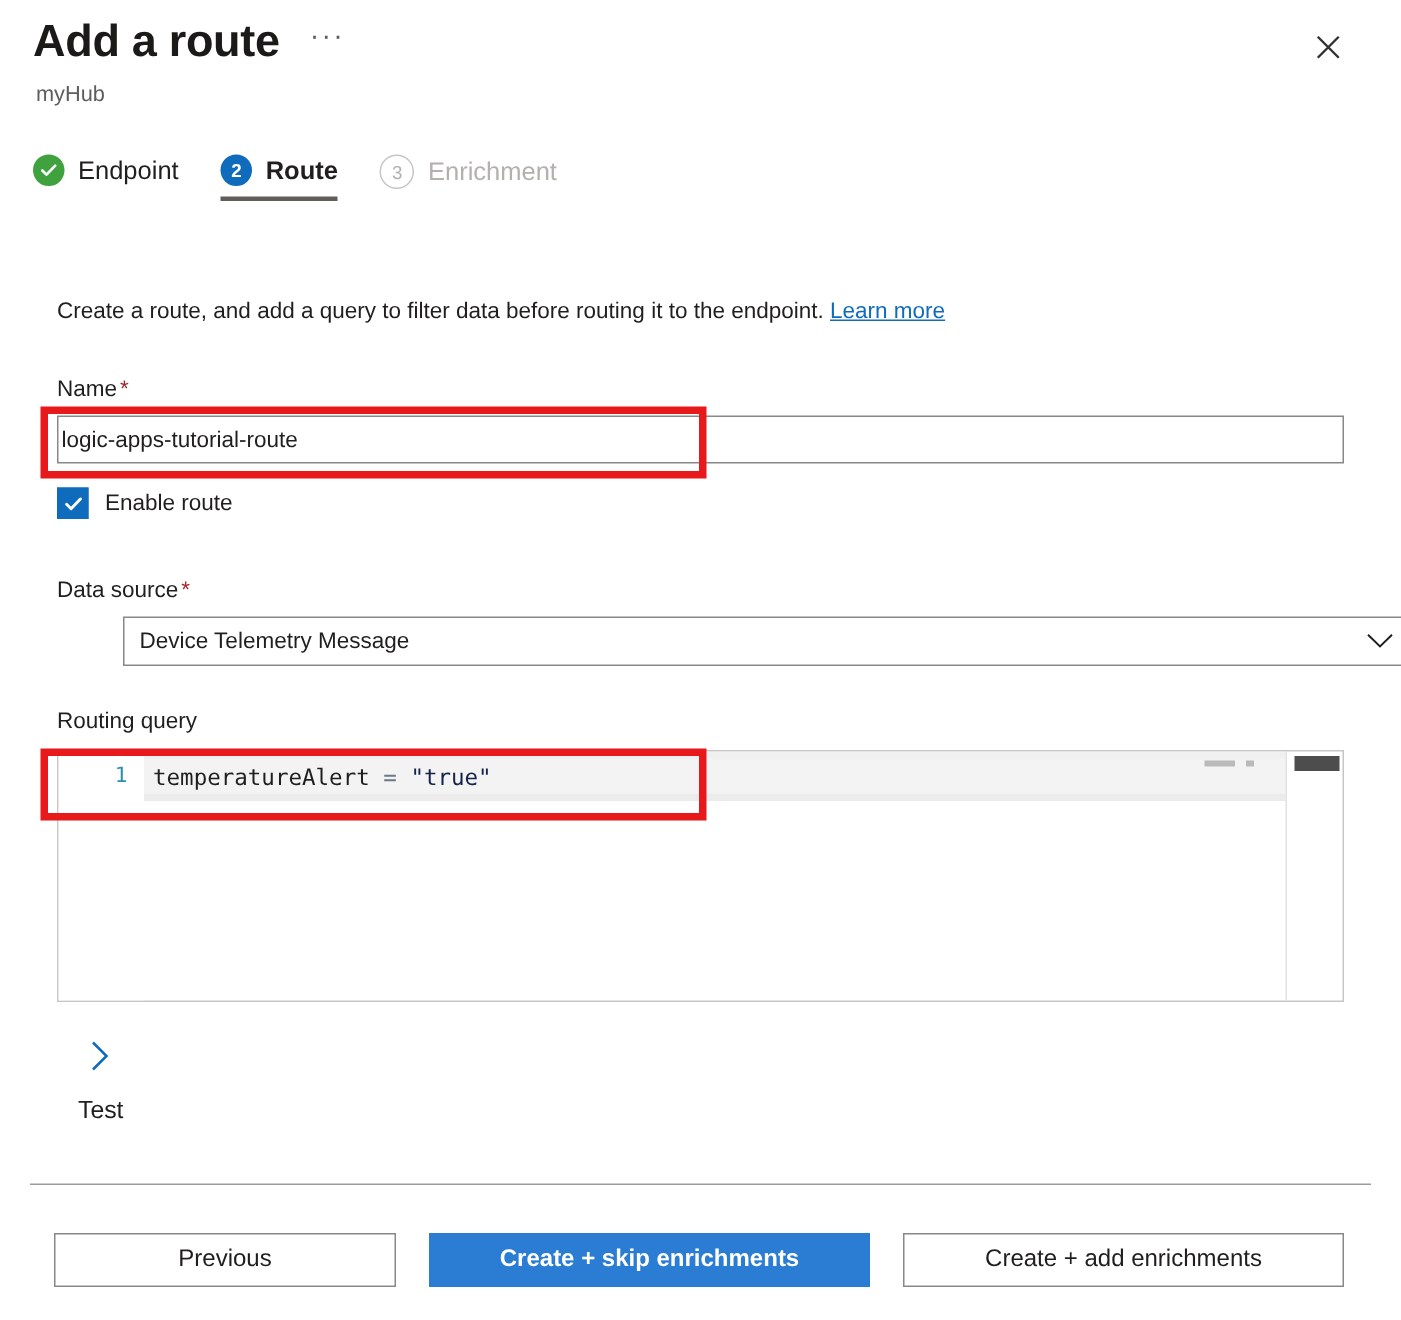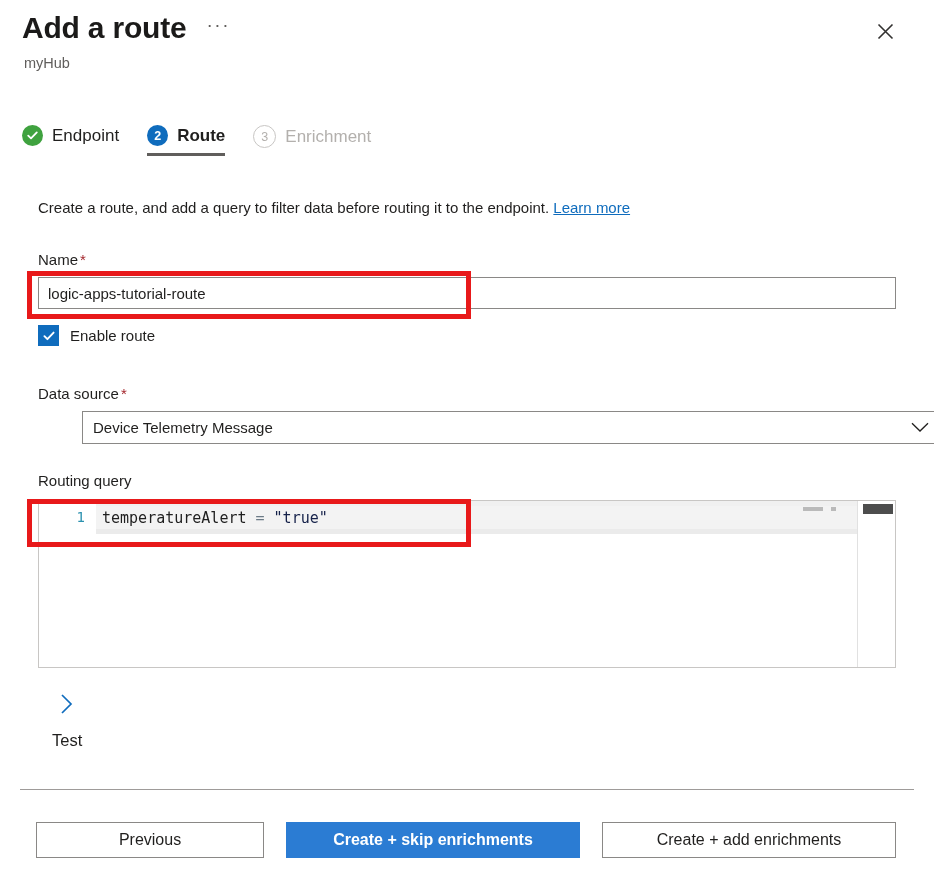--- a/index.html
+++ b/index.html
@@ -63,21 +63,20 @@
   }
   .close-btn svg { display: block; }
 
   
   .steps {
     position: absolute;
     left: 16px; top: 103px;
     display: flex;
     align-items: flex-start;
     gap: 0;
-    margin-top: 22px;
   }
   .step {
     display: flex;
     align-items: center;
     gap: 9px;
     padding: 0 22px 10px 6px;
     cursor: pointer;
     position: relative;
   }
   .step-circle {
@@ -151,21 +150,21 @@
     position: absolute;
     left: 38px; top: 117px;
     width: 858px;
     height: 32px;
     box-sizing: border-box;
     border: 1px solid #8a8886;
     background: #ffffff;
     font-family: "Liberation Sans", sans-serif;
     font-size: 15px;
     color: #201f1e;
-    padding: 0 9px;
+    padding: 0 2px;
     outline: none;
   }
 
   .checkbox-row {
     position: absolute;
     left: 38px; top: 165px;
     display: flex;
     align-items: center;
     gap: 11px;
     cursor: pointer;

